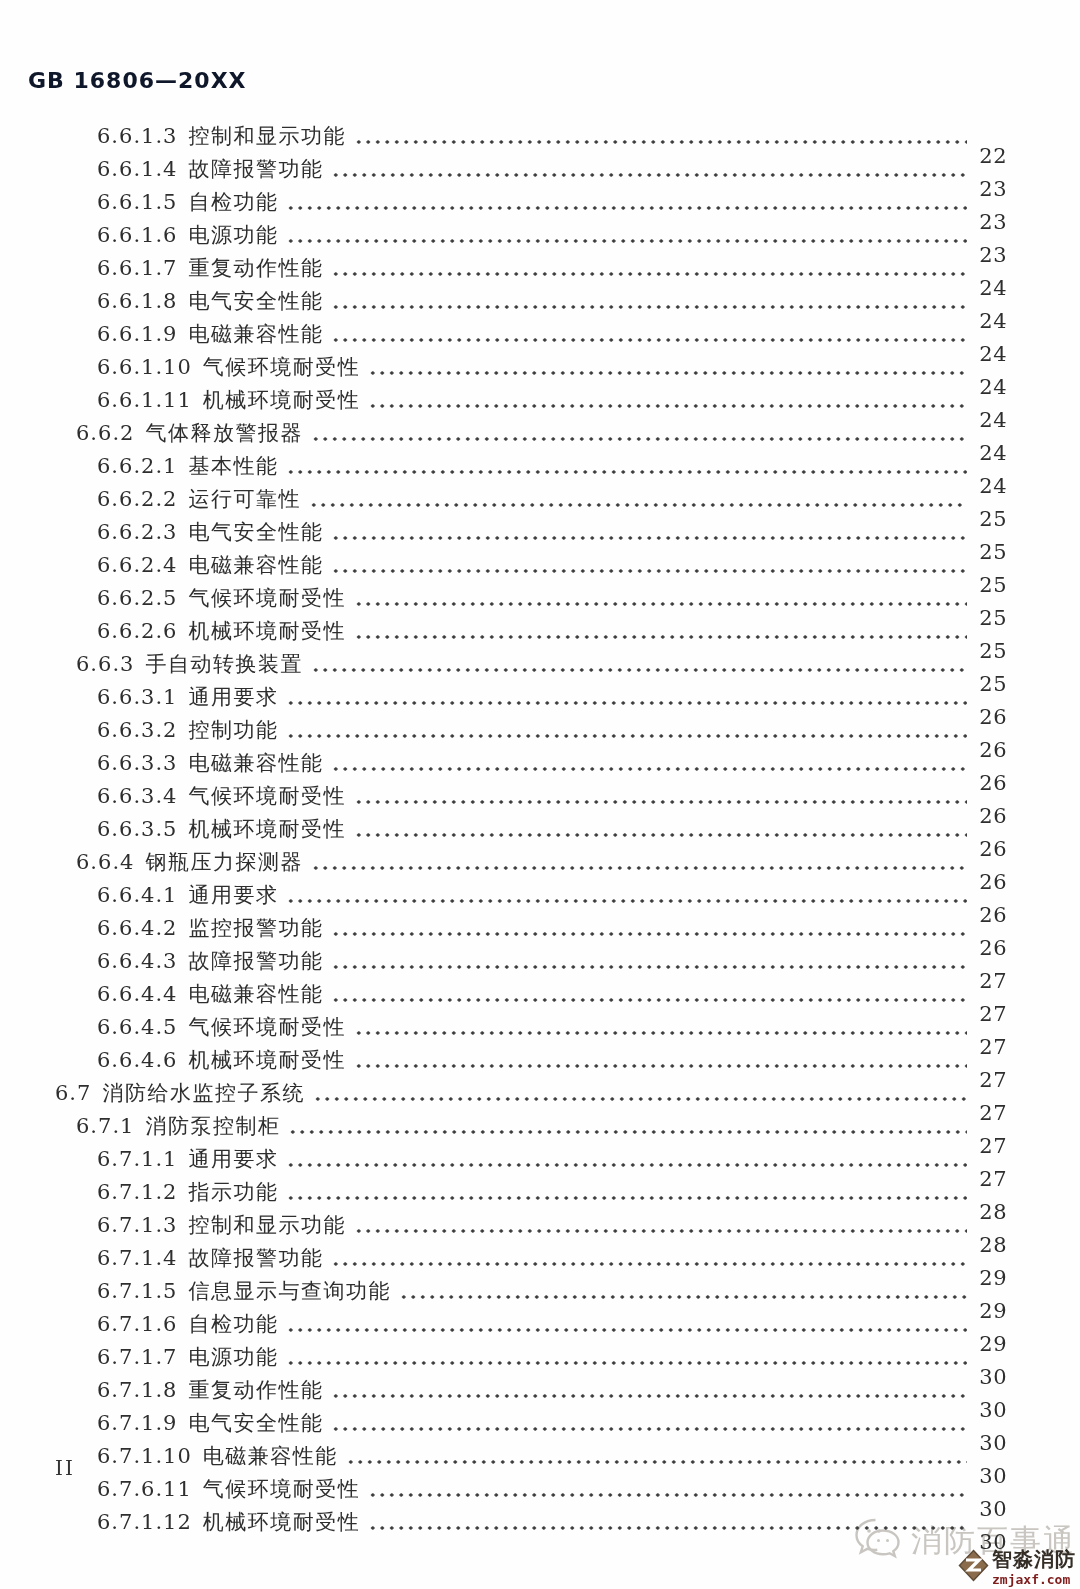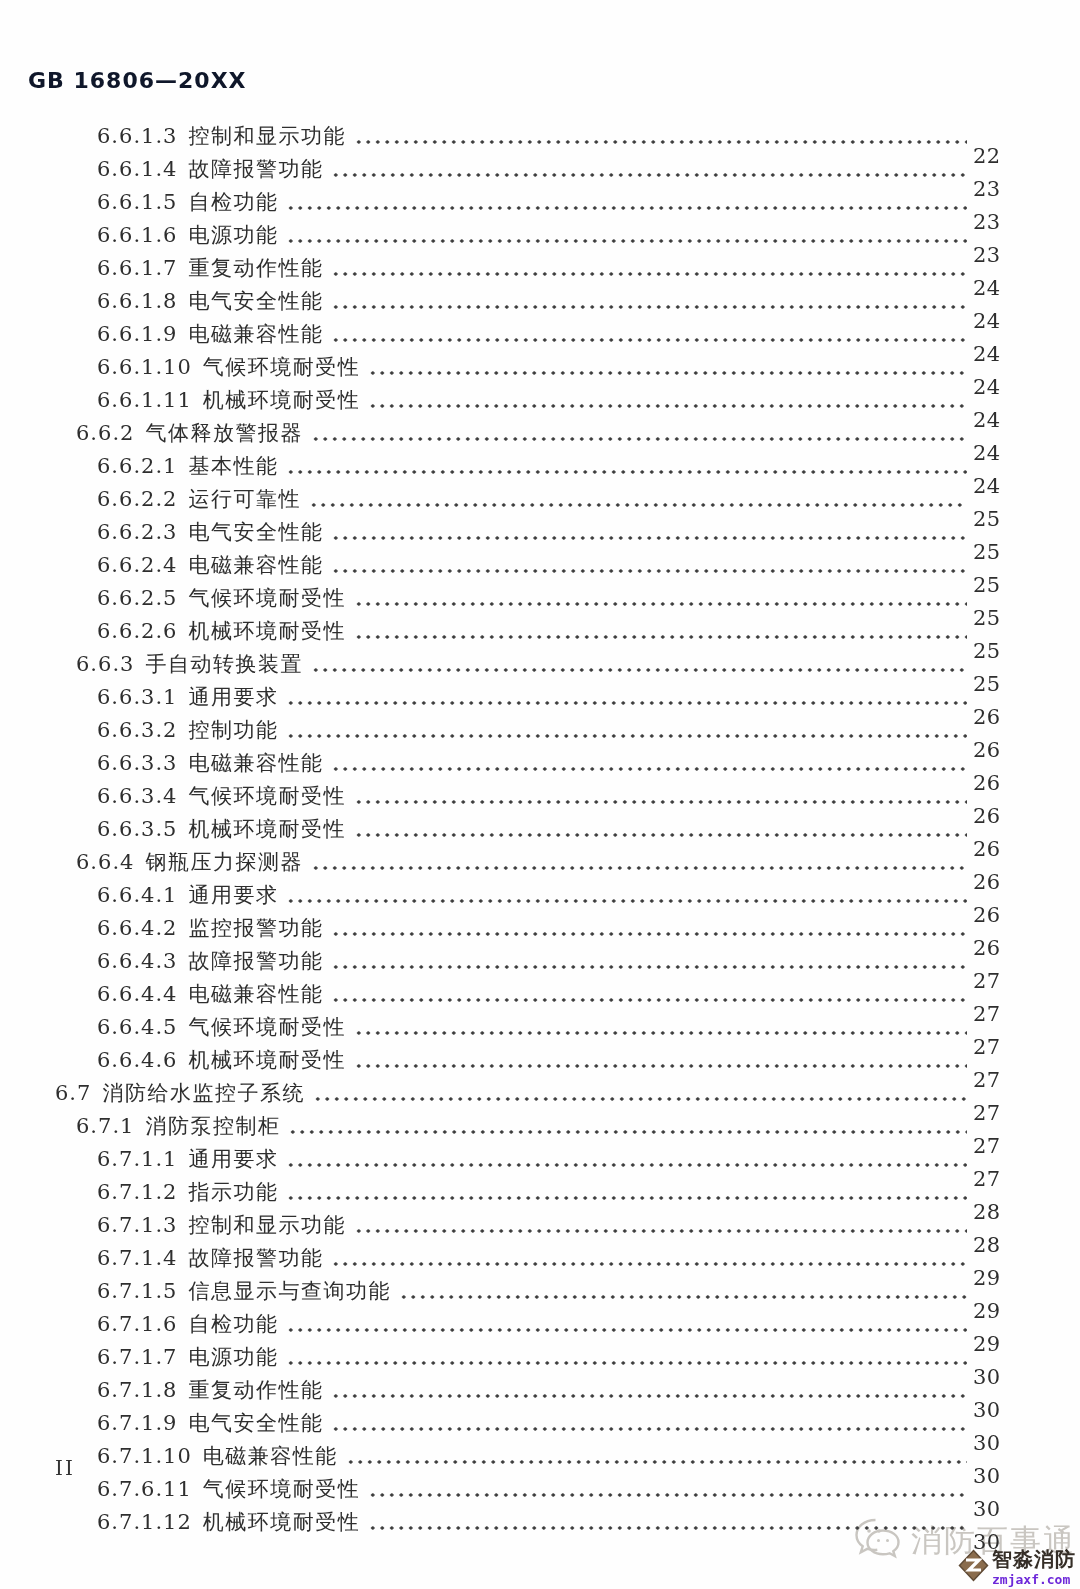--- a/index.html
+++ b/index.html
@@ -29,21 +29,21 @@
   .toc-row.lv4{padding-left:67px;}
   .toc-num{letter-spacing:1px;margin-right:11px;}
   .toc-title{letter-spacing:1.5px;}
   .leader{
     flex:1;align-self:flex-end;height:12px;margin:0 6px 7px 8px;
     background-image:radial-gradient(circle, #3a3a3a 1.4px, transparent 1.9px);
     background-size:9.5px 6px;
     background-position:left bottom;
     background-repeat:repeat-x;
   }
-  .toc-page{min-width:34px;letter-spacing:0.5px;margin-top:40px;}
+  .toc-page{min-width:34px;text-align:right;letter-spacing:0.5px;margin-top:40px;}
   .footer{
     position:absolute;left:55px;top:1456px;
     font-size:20px;color:#333;letter-spacing:2px;
   }
   .wm{
     position:absolute;left:853px;top:1516px;z-index:1;
     display:flex;align-items:center;
   }
   .wm-label{
     font-size:31px;color:#c9c6c1;letter-spacing:2px;
@@ -54,21 +54,21 @@
     position:absolute;left:958px;top:1549px;z-index:3;
     display:flex;align-items:flex-start;
   }
   .brand-text{margin-left:3px;}
   .brand-name{
     font-family:"DejaVu Sans", "Liberation Sans", sans-serif;
     font-weight:700;font-size:20px;color:#352e27;letter-spacing:1px;line-height:1;
   }
   .brand-site{
     font-family:"DejaVu Sans Mono", monospace;
-    font-weight:700;font-size:13px;color:#6d28d9;line-height:1;margin-top:4px;
+    font-weight:700;font-size:13px;color:#7f1d1d;line-height:1;margin-top:4px;
   }
 </style>
 </head>
 <body>
 
 <div class="page">
 
   <div class="header">GB 16806—20XX</div>
 
   <div class="toc" id="toc">

